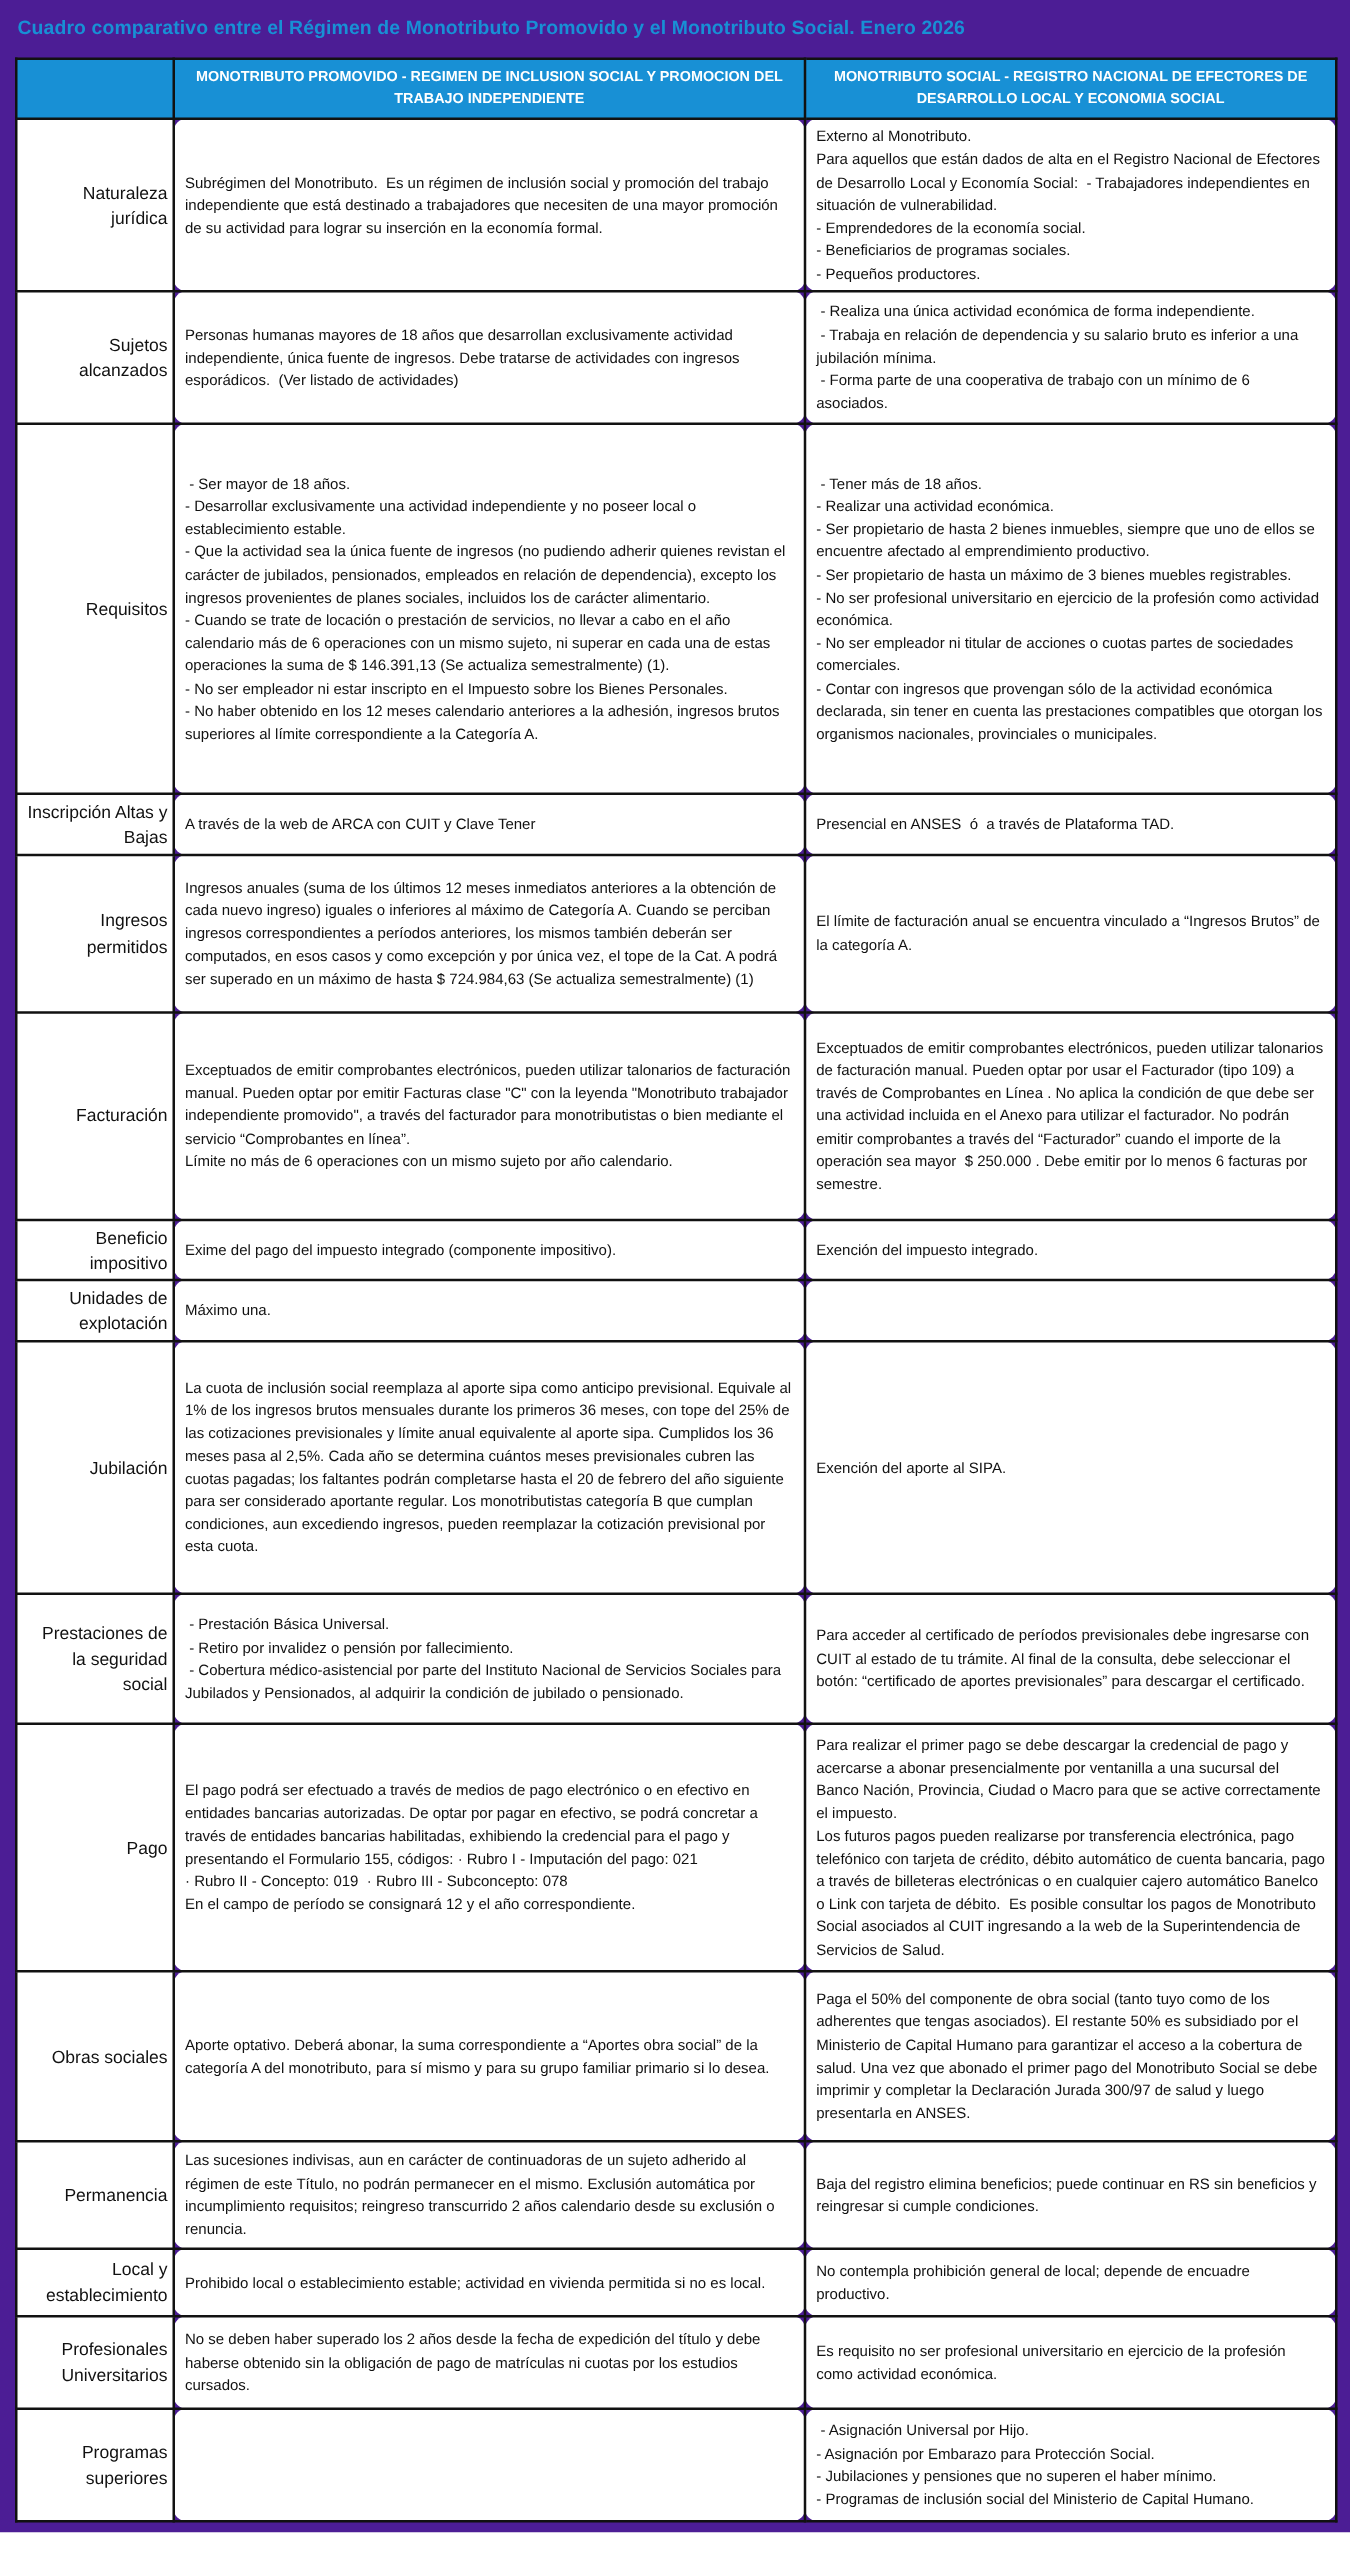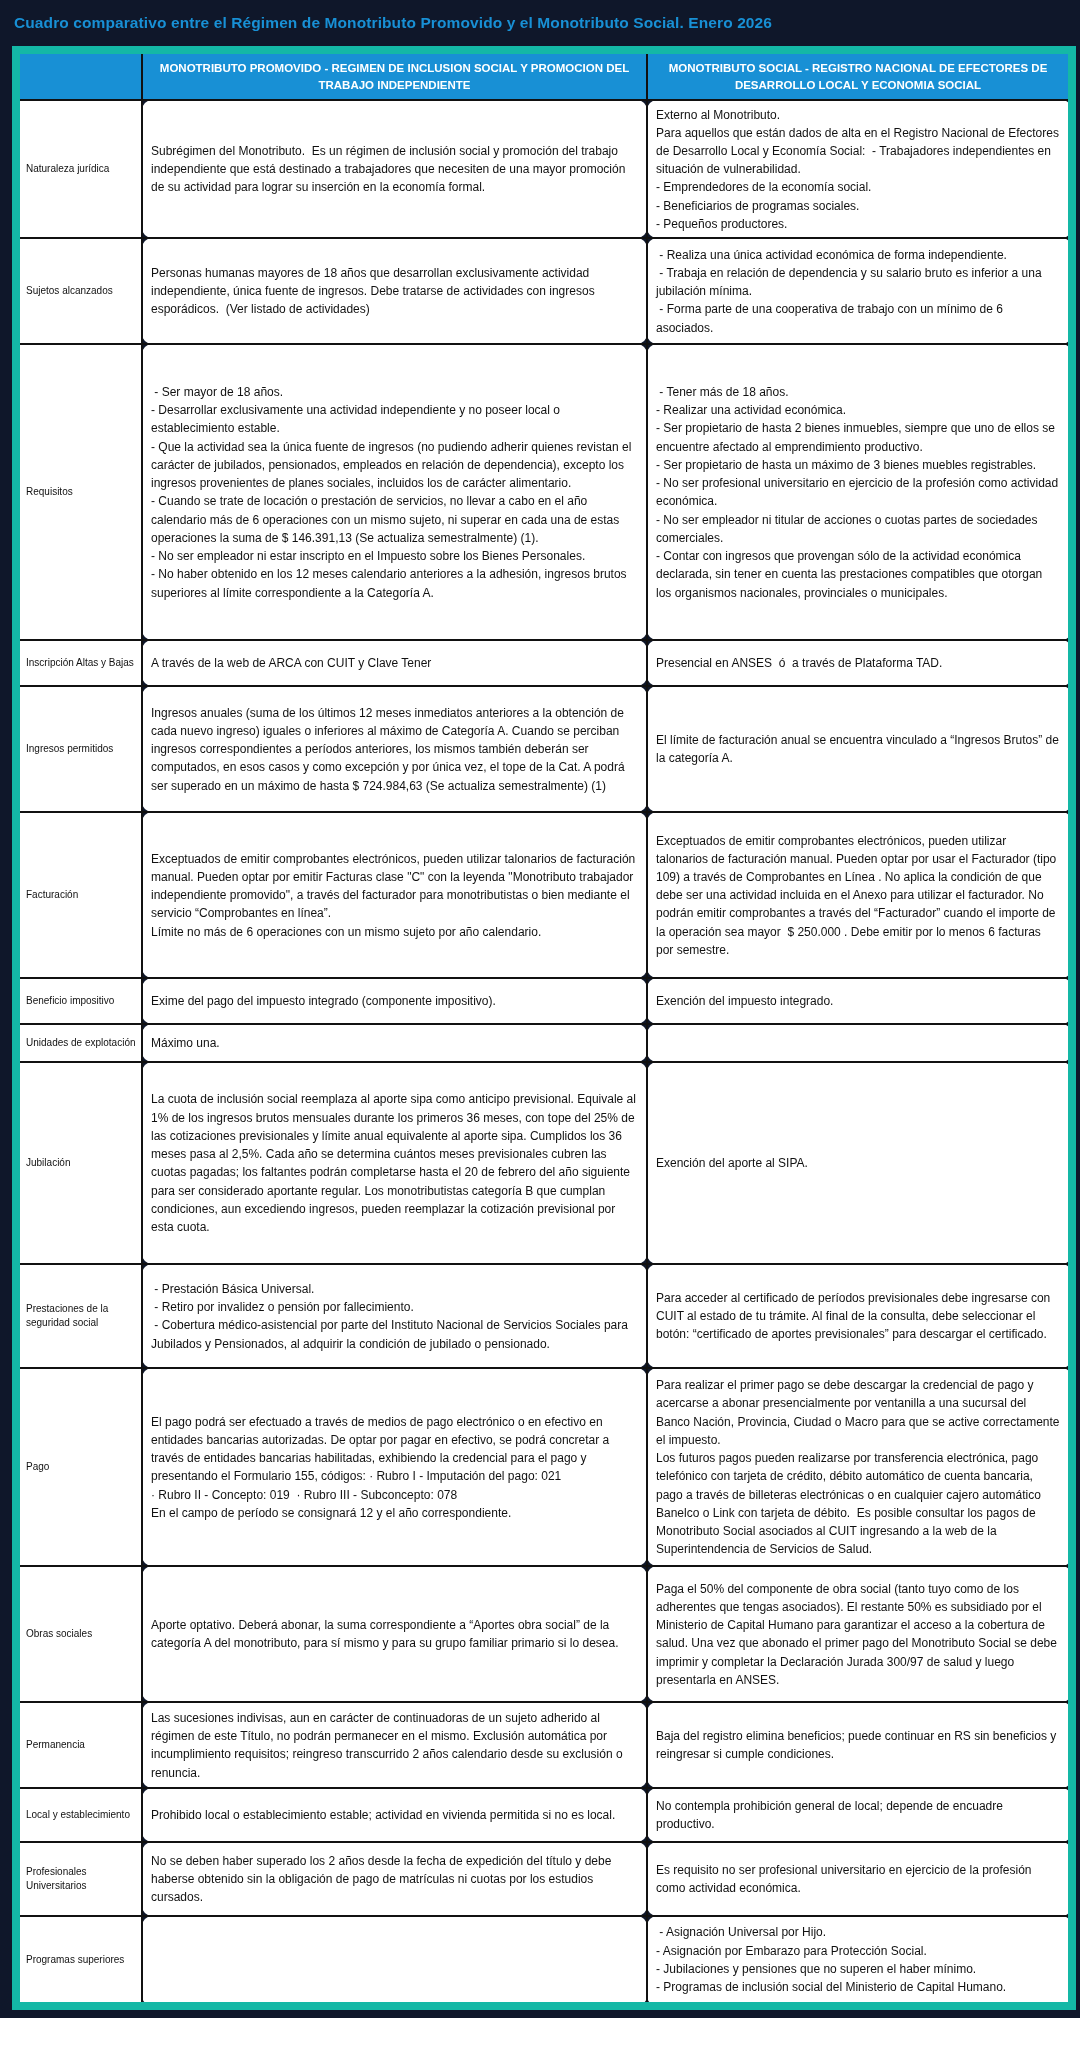--- a/index.html
+++ b/index.html
@@ -6,34 +6,34 @@
     margin: 0;
     padding: 0;
     background: #ffffff;
     font-family: "Liberation Sans", sans-serif;
     color: #111111;
   }
   .page {
     width: 1080px;
     box-sizing: border-box;
     padding: 10px 12px 8px 12px;
-    background: #0f172a;
+    background: #4c1d95;
   }
   .doc-title {
     color: #1890d5;
     font-weight: bold;
     font-size: 15.5px;
     margin: 4px 0 14px 2px;
     letter-spacing: 0.1px;
   }
   table.cmp {
     border-collapse: collapse;
     width: 1056px;
     table-layout: fixed;
-    border: 8px solid #14b8a6;
+    border: 1px solid #14b8a6;
   }
   table.cmp th, table.cmp td {
     border: 2px solid #111111;
     box-sizing: border-box;
   }
   table.cmp th {
     background: #1890d5;
     color: #ffffff;
     font-weight: bold;
     font-size: 11.5px;
@@ -41,25 +41,26 @@
     vertical-align: middle;
     padding: 6px 14px;
     line-height: 1.45;
     height: 48px;
   }
   th.corner { width: 126px; background: #1890d5; }
   col.c-label { width: 126px; }
   col.c-prom  { width: 505px; }
   col.c-soc   { width: 425px; }
   td.rlabel {
-    font-size: 10px;
+    font-size: 14px;
     padding: 3px 4px 3px 6px;
     vertical-align: middle;
     line-height: 1.45;
     background: #ffffff;
+    text-align: right;
   }
   td.cell {
     font-size: 12px;
     padding: 4px 8px;
     vertical-align: middle;
     line-height: 1.52;
     white-space: pre-wrap;
     background: #ffffff;
     border-radius: 10px;
   }

